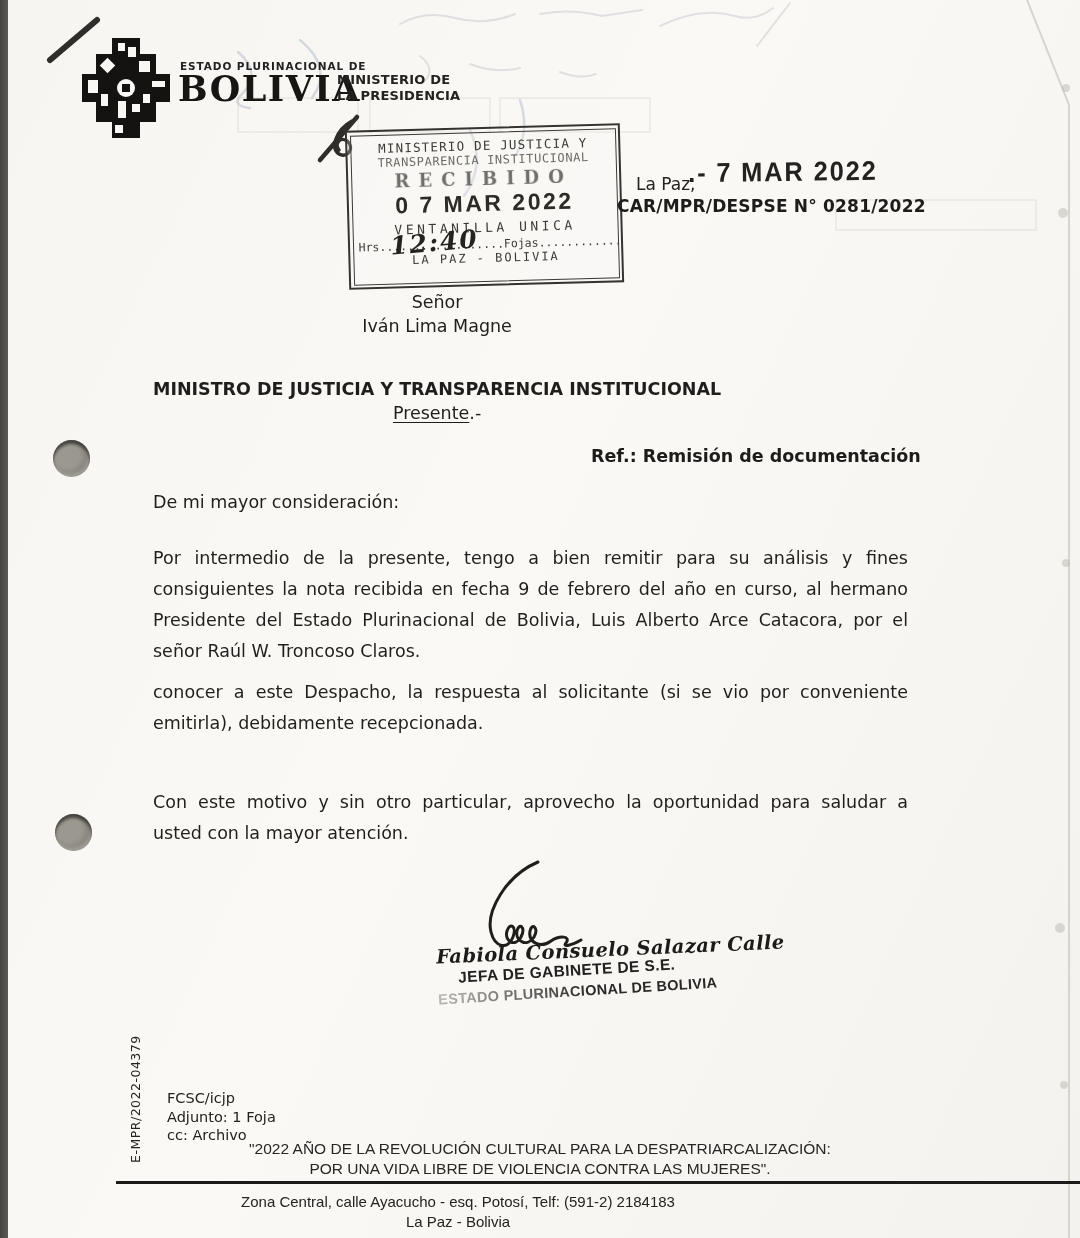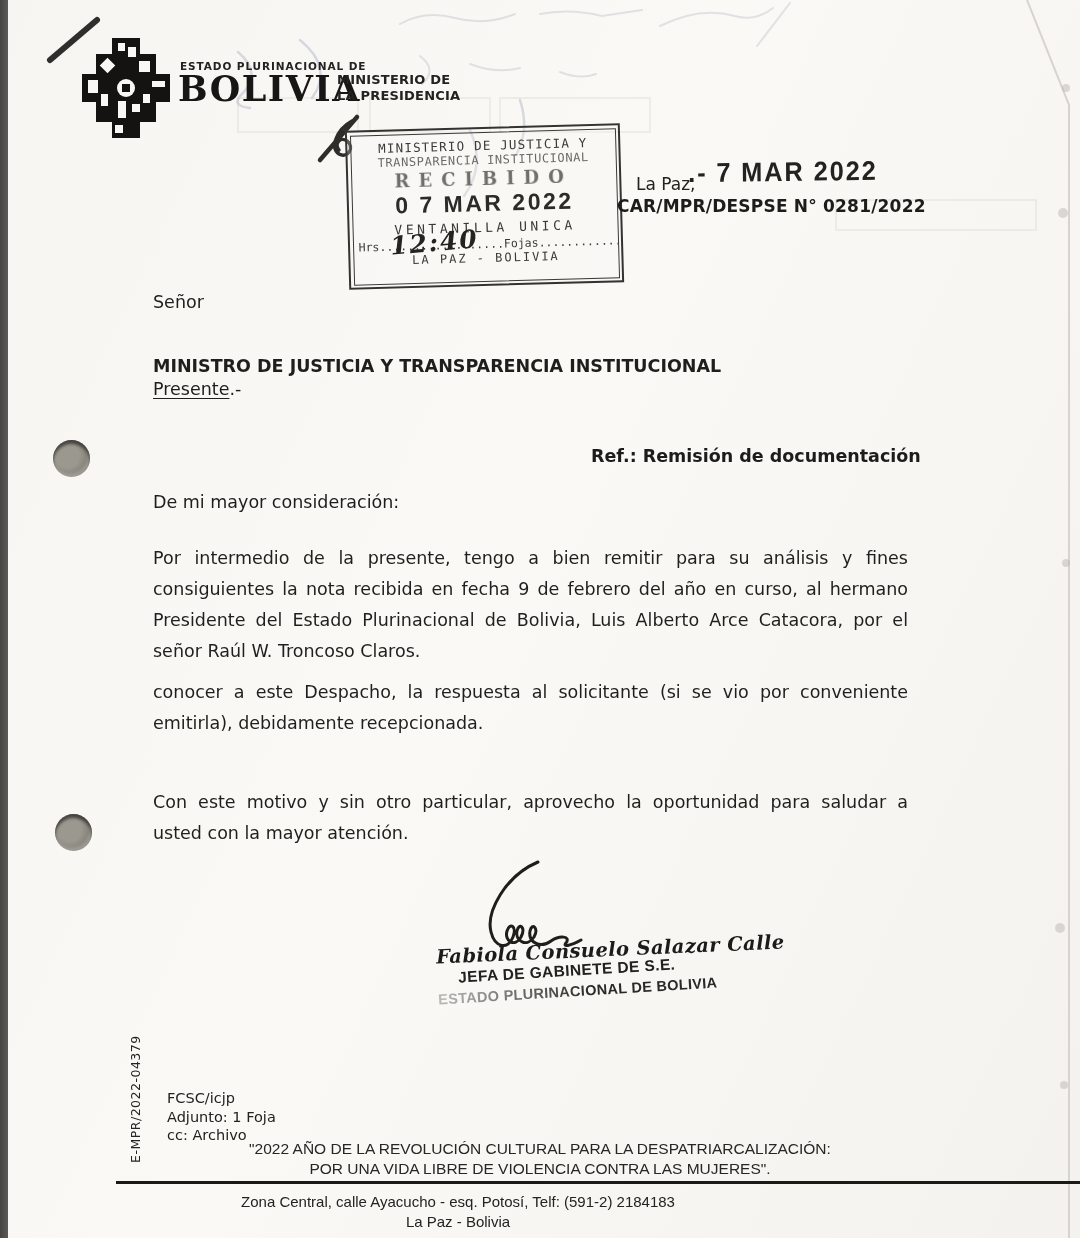--- a/index.html
+++ b/index.html
@@ -28,21 +28,21 @@
   .s-hrs{margin-top:2px;font-size:11.5px;text-align:left;padding-left:5px;white-space:nowrap;overflow:hidden;}
   .s-city{font-size:12px;letter-spacing:2px;}
   .hand-time{left:390px;top:228px;font-family:"DejaVu Serif",serif;font-style:italic;font-weight:bold;
     font-size:25px;transform:rotate(-5deg);color:#242320;letter-spacing:2px;}
   
   .place{left:620px;top:174px;font-size:17px;color:#242320;padding-left:16px;}
   .stamped-date{left:688px;top:158px;font-family:"Liberation Sans",sans-serif;font-weight:bold;
     font-size:27px;letter-spacing:2px;transform:scaleX(.94) rotate(-.6deg);transform-origin:left top;color:#232220;}
   .ref-number{left:617px;top:196px;font-size:17px;font-weight:bold;letter-spacing:.2px;color:#1d1c1a;}
   
-  .addressee{left:153px;top:291px;font-size:17.5px;line-height:23.5px;}
+  .addressee{left:153px;top:291px;font-size:17.5px;line-height:23.5px;text-align:center;}
   .addr-title{font-weight:bold;margin-top:40px;}
   .u{text-decoration:underline;text-underline-offset:3px;}
   
   .subject{left:591px;top:446px;font-size:17.5px;font-weight:bold;color:#1d1c1a;text-align:right;}
   
   .greeting{left:153px;top:492px;font-size:17.5px;}
   .para{left:153px;width:755px;font-size:17.5px;line-height:31px;color:#201f1d;}
   .p1{top:543px;} .p2{top:677px;} .p3{top:787px;}
   .jline{text-align:justify;text-align-last:justify;white-space:nowrap;}
   .jline-last{text-align-last:left;}
@@ -161,20 +161,21 @@
     </div>
   </div>
   <div class="abs hand-time">12:40</div>
 
   <div class="abs place">La Paz,</div>
   <div class="abs stamped-date">.- 7 MAR 2022</div>
   <div class="abs ref-number">CAR/MPR/DESPSE N° 0281/2022</div>
 
   <div class="abs addressee">
     <div>Señor</div>
+    <div>Iván Lima Magne</div>
     <div class="addr-title">MINISTRO DE JUSTICIA Y TRANSPARENCIA INSTITUCIONAL</div>
     <div><span class="u">Presente</span><span>.-</span></div>
   </div>
 
   <div class="abs subject">Ref.: Remisión de documentación</div>
 
   <div class="abs greeting">De mi mayor consideración:</div>
   <div class="abs para p1">
       <div class="jline">Por intermedio de la presente, tengo a bien remitir para su análisis y fines</div>
       <div class="jline">consiguientes la nota recibida en fecha 9 de febrero del año en curso, al hermano</div>

